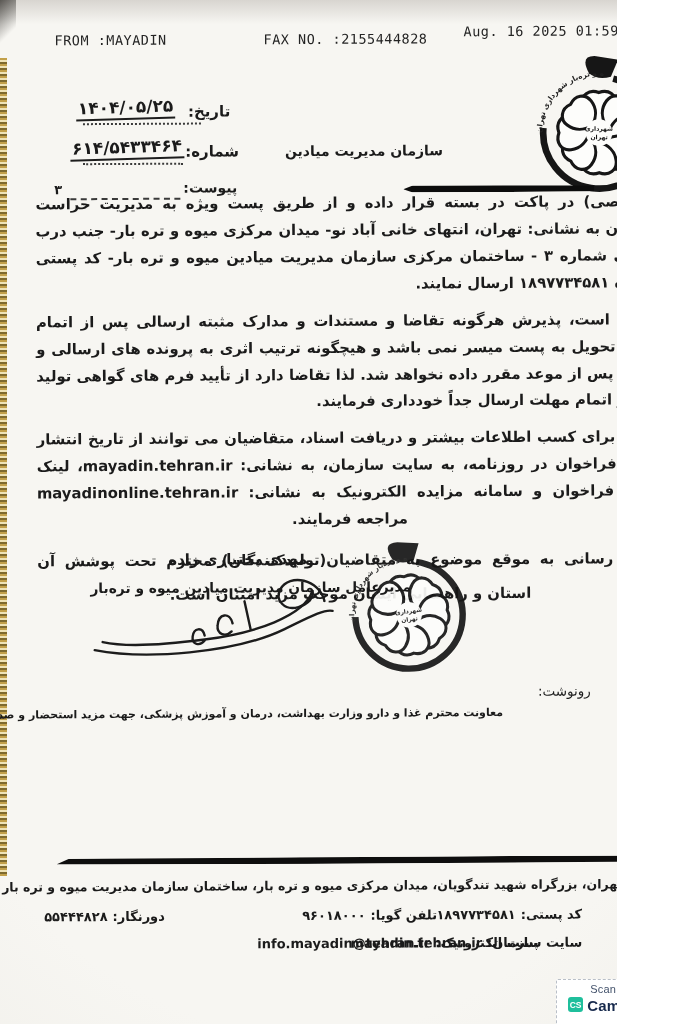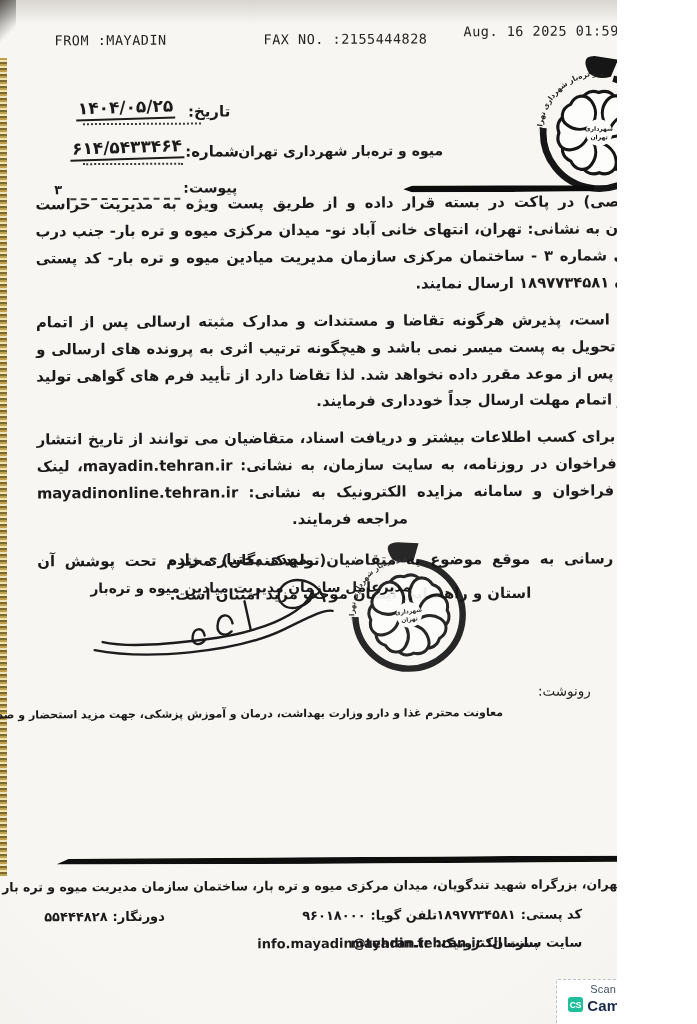--- a/index.html
+++ b/index.html
@@ -110,21 +110,21 @@
     <div class="abs hand-value rtl" style="left:72px;top:136px">۶۱۴/۵۴۳۳۴۶۴</div>
 
     <div class="abs field-label rtl" style="left:185px;top:179px;font-size:14px">پیوست:</div>
     <div class="abs leader" style="left:72px;top:196px;width:110px;border-bottom-style:dashed"></div>
     <div class="abs rtl" style="left:56px;top:181px;font-size:13px;font-weight:bold">۳</div>
 
     <svg class="abs" style="left:528px;top:54px;width:146px;height:153px" viewBox="0 0 120 126">
         <use href="#mayadin-logo"></use>
       </svg>
     <div class="abs org-name rtl">
-      <div>میوه و تره‌بار شهرداری تهران</div>
+      <div>سازمان مدیریت میادین</div>
     </div>
     <div class="abs bar1"></div>
     <div class="abs bar2"></div>
 
     <div class="abs letter-body">
       <p>اختصاصی) در پاکت در بسته قرار داده و از طریق پست ویژه به مدیریت حراست سازمان به نشانی: تهران، انتهای خانی آباد نو- میدان مرکزی میوه و تره بار- جنب درب ورودی شماره ۳ - ساختمان مرکزی سازمان مدیریت میادین میوه و تره بار- کد پستی شماره ۱۸۹۷۷۳۴۵۸۱ ارسال نمایند.</p>
       <p>بدیهی است، پذیرش هرگونه تقاضا و مستندات و مدارک مثبته ارسالی پس از اتمام مهلت تحویل به پست میسر نمی باشد و هیچگونه ترتیب اثری به پرونده های ارسالی و واصله پس از موعد مقرر داده نخواهد شد. لذا تقاضا دارد از تأیید فرم های گواهی تولید پس از اتمام مهلت ارسال جداً خودداری فرمایند.</p>
       <p class="center-last">ضمناً؛ برای کسب اطلاعات بیشتر و دریافت اسناد، متقاضیان می توانند از تاریخ انتشار آگهی فراخوان در روزنامه، به سایت سازمان، به نشانی: mayadin.tehran.ir، لینک آگهی فراخوان و سامانه مزایده الکترونیک به نشانی: mayadinonline.tehran.ir مراجعه فرمایند.</p>
       <p class="center-last wide-leading">اطلاع رسانی به موقع موضوع به متقاضیان(تولیدکنندگان) محترم تحت پوشش آن استان و راهنمایی ایشان موجب مزید امتنان است.</p>
     </div>

